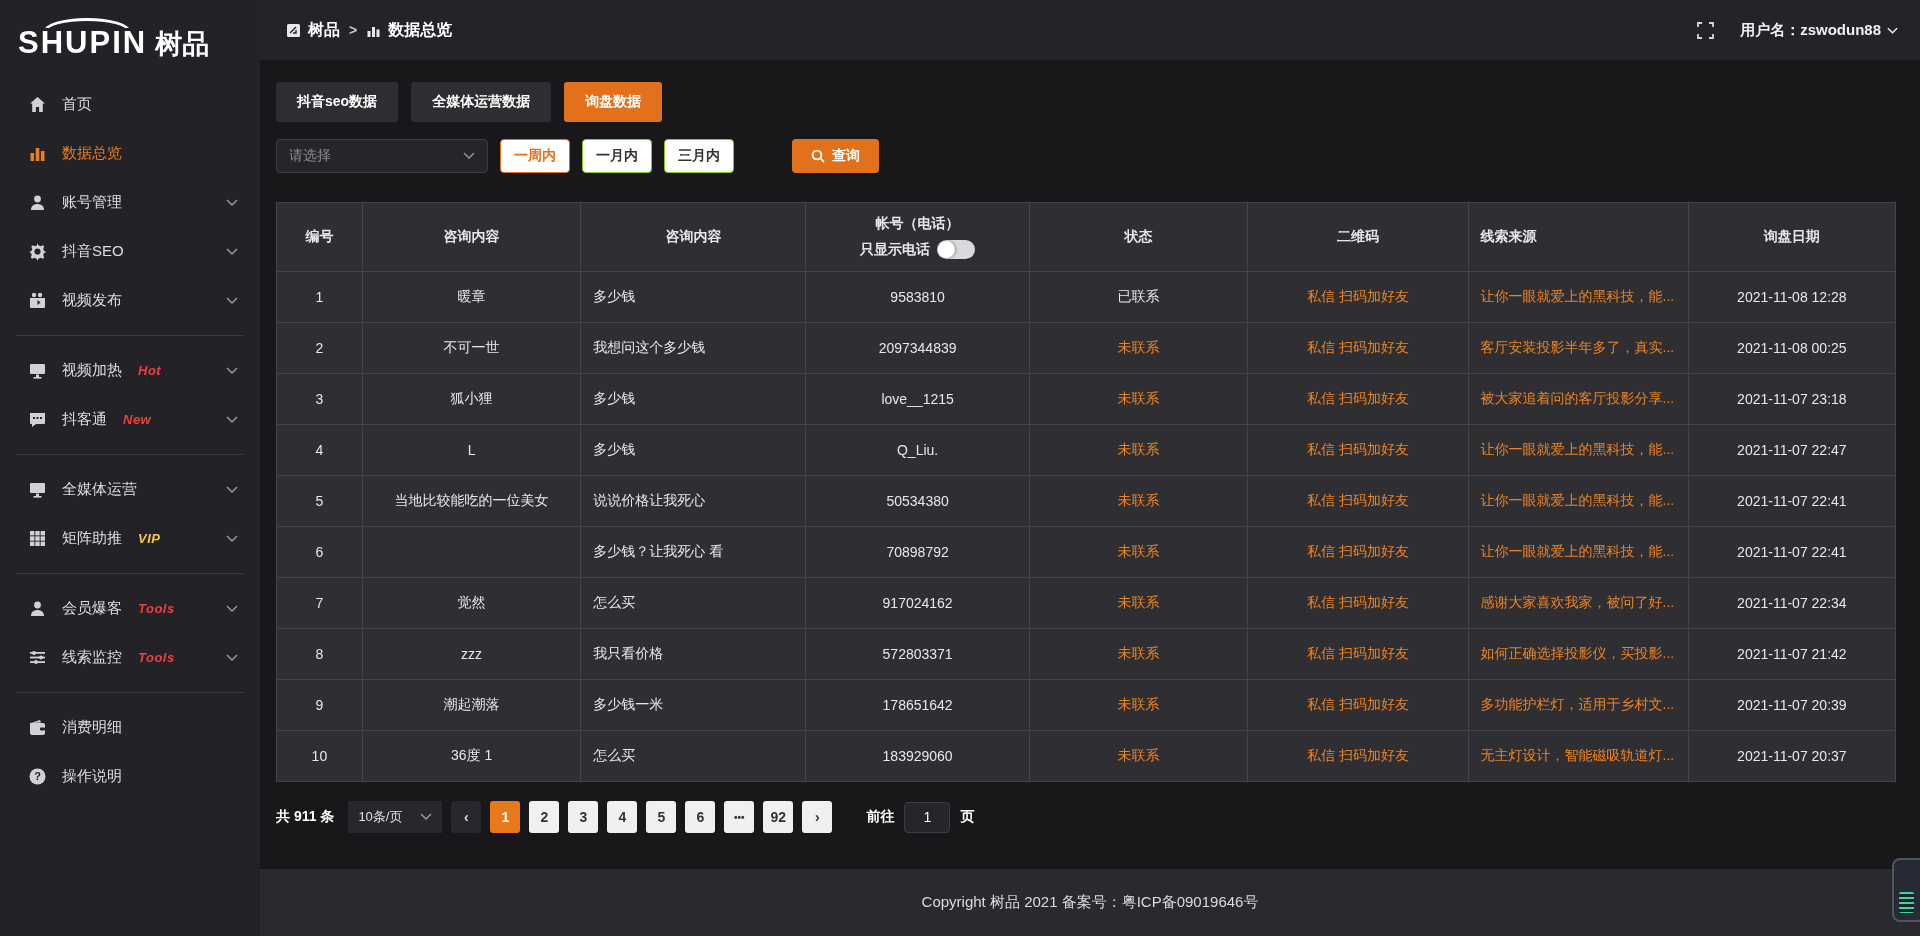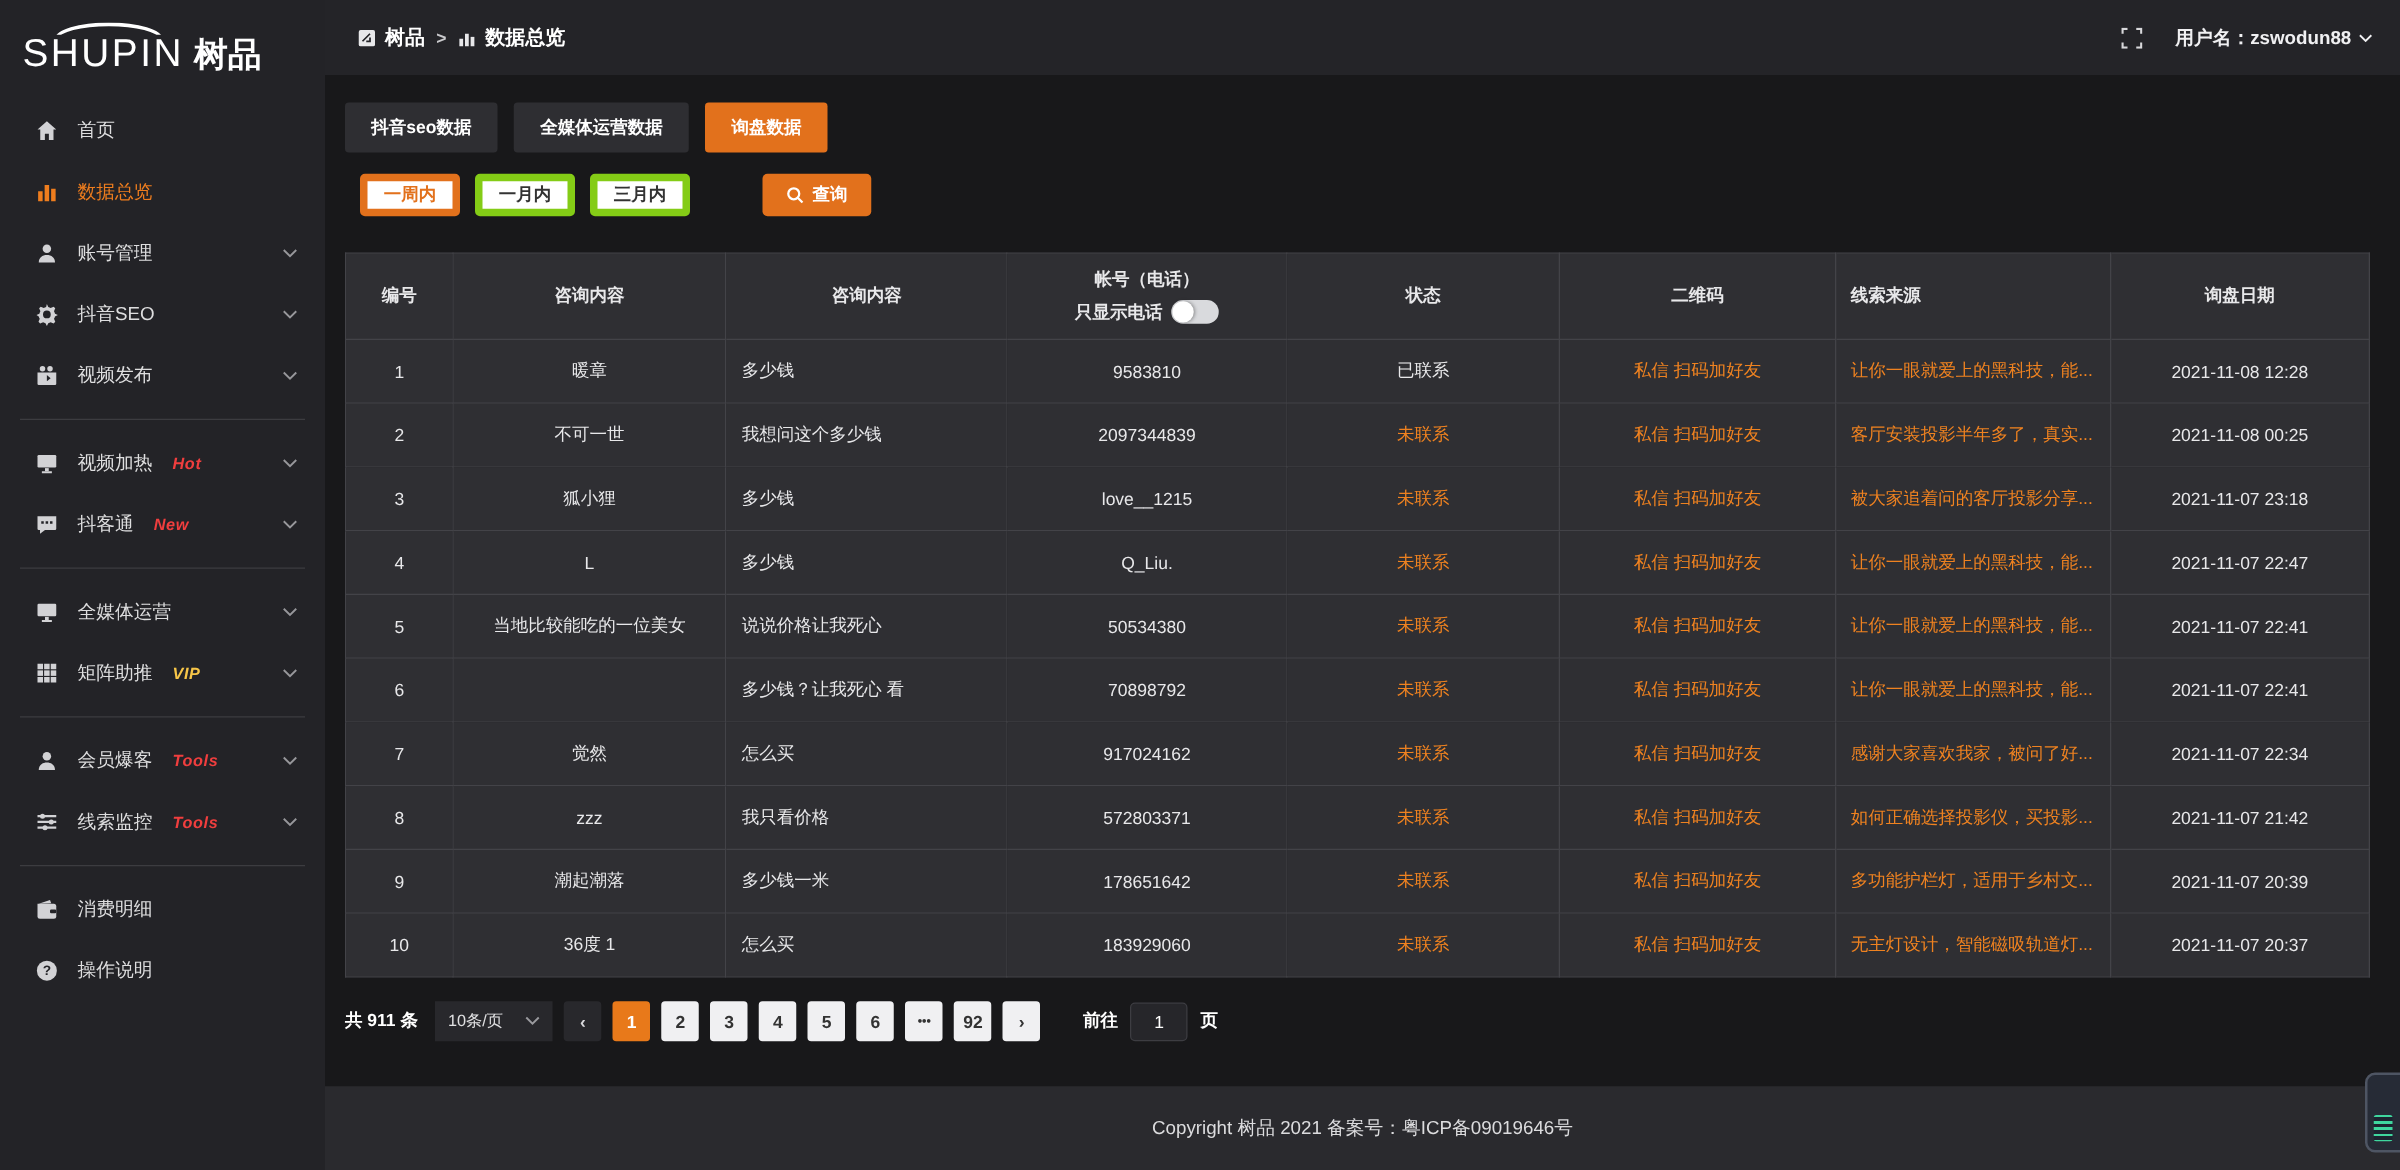--- a/index.html
+++ b/index.html
@@ -6,21 +6,21 @@
   html,body { width:1920px; height:936px; overflow:hidden; }
   body { font-family:"Liberation Sans","DejaVu Sans",sans-serif; background:#18181a; color:#e6e6e8; position:relative; }
 
   .layout { display:flex; width:100%; height:100%; }
 
   
   .sidebar { width:260px; flex-shrink:0; background:#232327; display:flex; flex-direction:column; }
   .logo { height:66px; display:flex; align-items:flex-end; padding:10px 0 8px 18px; gap:8px; }
   .logo-en-wrap { position:relative; }
   .logo-arc { position:absolute; top:-9px; left:26px; width:86px; height:26px; border:3px solid #fff; border-radius:50%; clip-path:inset(0 0 62% 0); }
-  .logo-en { font-size:31px; font-weight:400; color:#fff; letter-spacing:2px; line-height:1; }
+  .logo-en { font-size:31px; font-weight:700; color:#fff; letter-spacing:2px; line-height:1; }
   .logo-cn { font-size:27px; font-weight:700; color:#fff; line-height:1; }
   .menu { flex:1; padding-top:14px; }
   .side-item { height:49px; display:flex; align-items:center; padding:0 22px 0 28px; font-size:15px; color:#dededf; cursor:pointer; }
   .side-item .ico { width:19px; height:19px; margin-right:15px; color:#d2d2d5; display:flex; align-items:center; justify-content:center; flex-shrink:0; }
   .side-item.active, .side-item.active .ico { color:#ee7d1e; }
   .side-badge { font-style:italic; font-weight:bold; font-size:13px; margin-left:16px; letter-spacing:.5px; }
   .side-chev { margin-left:auto; color:#97979b; display:flex; }
   .side-divider { height:1px; background:#3c3c40; margin:10px 16px; }
 
   
@@ -34,21 +34,21 @@
   .username { display:flex; align-items:center; gap:6px; font-size:15px; font-weight:bold; color:#f0f0f2; cursor:pointer; }
 
   
   .content { flex:1; padding:22px 24px 0 16px; }
   .tabs { display:flex; gap:13px; }
   .tab { height:40px; padding:0 21px; display:flex; align-items:center; background:#2e2e32; color:#fff; font-size:14px; font-weight:bold; border-radius:3px; cursor:pointer; }
   .tab.active { background:#e2711c; }
 
   .filters { display:flex; align-items:center; margin-top:17px; }
   .select { width:212px; height:34px; background:#26262a; border:1px solid #3d3d42; border-radius:4px; color:#8b8b90; font-size:14px; display:flex; align-items:center; justify-content:space-between; padding:0 12px; cursor:pointer; }
-  .range-btn { height:34px; min-width:66px; padding:0 13px; margin-left:12px; background:#fff; color:#333; border:6px solid #84cc16; border-radius:4px; font-size:14px; font-weight:bold; display:flex; align-items:center; justify-content:center; cursor:pointer; }
+  .range-btn { height:34px; min-width:66px; padding:0 13px; margin-left:12px; background:#fff; color:#333; border:1px solid #84cc16; border-radius:4px; font-size:14px; font-weight:bold; display:flex; align-items:center; justify-content:center; cursor:pointer; }
   .range-btn.active { color:#e2711c; border-color:#e2711c; }
   .search-btn { height:34px; padding:0 19px; margin-left:58px; background:#e2711c; color:#fff; border-radius:4px; font-size:14px; font-weight:bold; display:flex; align-items:center; gap:7px; cursor:pointer; }
 
   
   .table-wrap { margin-top:29px; }
   table { width:100%; border-collapse:collapse; table-layout:fixed; font-size:14px; }
   th,td { border:1px solid #434348; background:#2f2f33; height:51px; padding:0 12px; text-align:center; color:#e8e8ea; white-space:nowrap; overflow:hidden; text-overflow:ellipsis; }
   th { height:69px; font-weight:bold; }
   td.al, th.al { text-align:left; }
   .status-un { color:#ef8220; }
@@ -320,20 +320,26 @@
     </header>
 
     <div class="content">
       <div class="tabs" id="tabs">
           <div class="tab">抖音seo数据</div>
           <div class="tab">全媒体运营数据</div>
           <div class="tab active">询盘数据</div>
         </div>
 
       <div class="filters">
+        <div class="select">
+          <span>请选择</span>
+          <svg width="12" height="8" viewBox="0 0 12 8" fill="none" stroke="#8b8b90" stroke-width="1.6">
+              <path d="M1 1 l5 5 5-5"></path>
+            </svg>
+        </div>
         <span id="range-btns" style="display:contents"><div class="range-btn active">一周内</div><div class="range-btn">一月内</div><div class="range-btn">三月内</div></span>
         <div class="search-btn">
           <svg width="14" height="14" viewBox="0 0 14 14" fill="none" stroke="#fff" stroke-width="1.8">
               <circle cx="6" cy="6" r="4.4"></circle>
               <path d="M9.4 9.4 L13 13"></path>
             </svg>
           <span>查询</span>
         </div>
       </div>
 

